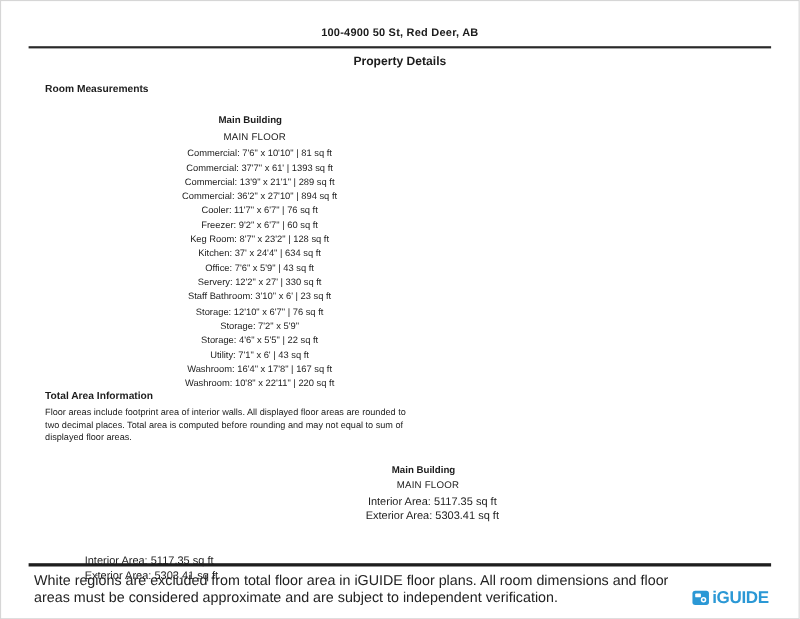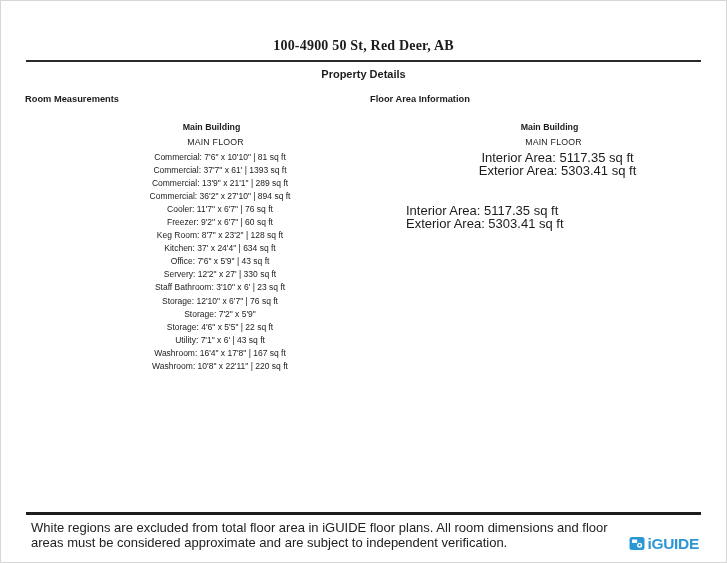--- a/index.html
+++ b/index.html
@@ -11,42 +11,42 @@
     position: relative;
     overflow: hidden;
   }
   .page {
     position: absolute; inset: 0;
     border: 1px solid #d6d6d6;
     background: #ffffff;
   }
   
   .doc-title {
-    margin-top: 37px;
+    margin-top: 24px;
     text-align: center;
-    font-size: 14px;
+    font-size: 10px;
     font-weight: bold;
     letter-spacing: 0.2px;
-    font-family: Liberation Serif, serif;
   }
   .title-rule {
     margin: 6px 25px 0 25px;
     height: 0;
     border-top: 2.5px solid #2a2a2a;
   }
   .doc-subtitle {
     margin-top: 6px;
     text-align: center;
     font-size: 11px;
     font-weight: bold;
   }
   
   .columns {
     display: flex;
-    margin: 14px 25px 0 24px;
+    margin: 14px 25px 0 40px;
+    flex-direction: column;
   }
   .col-left  { width: 345px; }
   .col-right { flex: 1; }
   .section-heading {
     font-size: 9.3px;
     font-weight: bold;
     margin-bottom: 4px;
   }
   .section-desc {
     font-size: 8.3px;
@@ -67,21 +67,21 @@
     letter-spacing: 0.2px;
   }
   .room-list { margin-left: 17px; }
   .room-list > div {
     font-size: 8.5px;
     line-height: 13.1px;
     white-space: nowrap;
   }
   .stat-list { margin-left: 16px; }
   .stat-list > div {
-    font-size: 13px;
+    font-size: 10px;
     line-height: 13.1px;
     white-space: nowrap;
   }
   .total-block { margin-top: 27px; margin-left: 28px; }
   .total-heading {
     font-size: 9.3px;
     font-weight: bold;
     margin-bottom: 4.5px;
   }
   .total-block .stat-list { margin-left: 8px; }
@@ -151,21 +151,22 @@
             <div>Storage: 7'2" x 5'9"</div>
             <div>Storage: 4'6" x 5'5" | 22 sq ft</div>
             <div>Utility: 7'1" x 6' | 43 sq ft</div>
             <div>Washroom: 16'4" x 17'8" | 167 sq ft</div>
             <div>Washroom: 10'8" x 22'11" | 220 sq ft</div>
           </div>
       </div>
     </div>
 
     <div class="col-right">
-      <div class="section-heading">Floor Area Information</div>
+      <div class="section-heading">Total Area Information</div>
+      <div class="section-desc">Floor areas include footprint area of interior walls. All displayed floor areas are rounded to two decimal places. Total area is computed before rounding and may not equal to sum of displayed floor areas.</div>
       <div class="building-block">
         <div class="building-name">Main Building</div>
         <div class="floor-name">MAIN FLOOR</div>
         <div class="stat-list">
             <div>Interior Area: 5117.35 sq ft</div>
             <div>Exterior Area: 5303.41 sq ft</div>
           </div>
       </div>
       <div class="total-block">
         <div class="stat-list">

